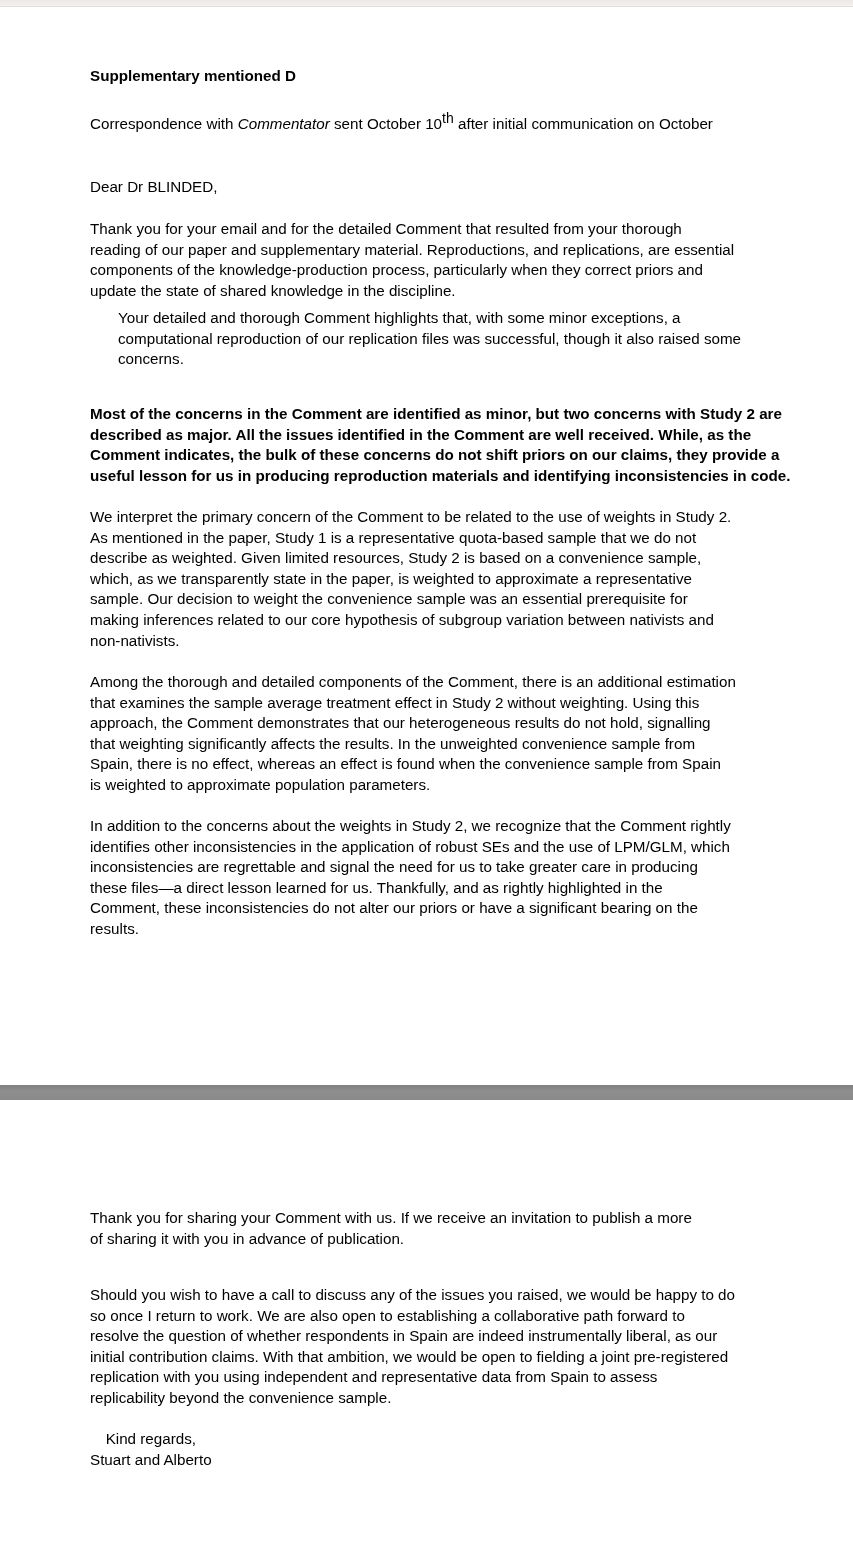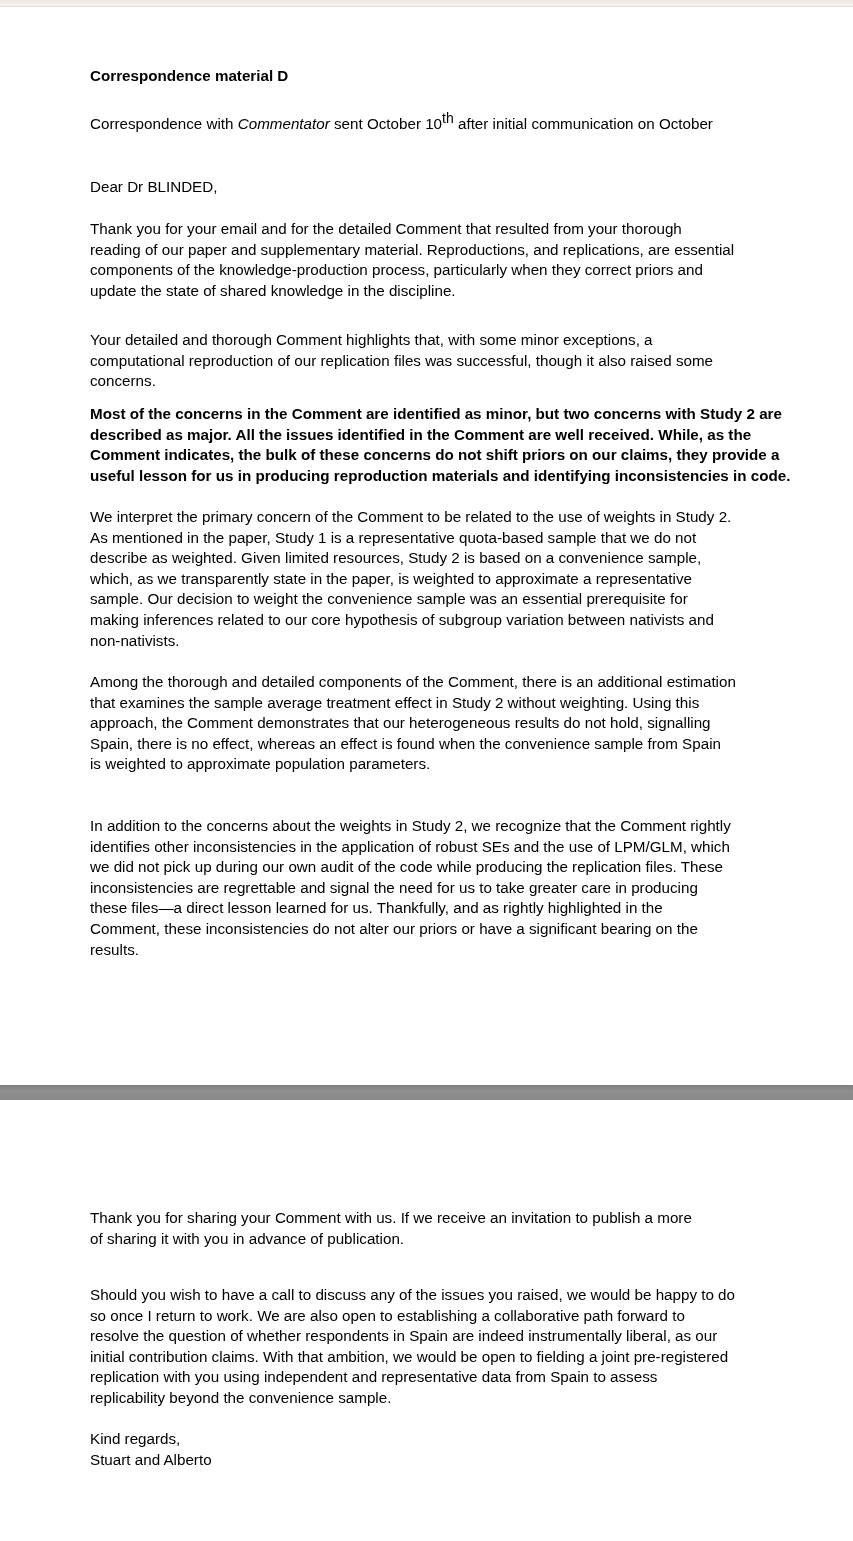--- a/index.html
+++ b/index.html
@@ -20,36 +20,36 @@
 </style>
 </head>
 <body>
 
 <div class="topbar"></div>
 
 <div class="page page1"></div>
 <div class="sep"></div>
 <div class="page page2"></div>
 
-<div class="txt title" style="top:66px;">Correspondence material D</div>
+<div class="txt title" style="top:66px;">Supplementary mentioned D</div>
 
 <div class="txt" style="top:114px;">
   <span class="line"><span>Correspondence with </span><i>Commentator</i><span> sent October 10</span><sup>th</sup><span> after initial communication on October</span></span>
 </div>
 
 <div class="txt" style="top:177px;">Dear Dr BLINDED,</div>
 
 <div class="txt" style="top:219px;">
   <span class="line">Thank you for your email and for the detailed Comment that resulted from your thorough</span>
   <span class="line">reading of our paper and supplementary material. Reproductions, and replications, are essential</span>
   <span class="line">components of the knowledge-production process, particularly when they correct priors and</span>
   <span class="line">update the state of shared knowledge in the discipline.</span>
 </div>
 
-<div class="txt" style="top:330px;">
+<div class="txt" style="top:308px;margin-left:28px;">
   <span class="line">Your detailed and thorough Comment highlights that, with some minor exceptions, a</span>
   <span class="line">computational reproduction of our replication files was successful, though it also raised some</span>
   <span class="line">concerns.</span>
 </div>
 
 <div class="txt" style="top:404px;font-weight:bold;">
   <span class="line">Most of the concerns in the Comment are identified as minor, but two concerns with Study 2 are</span>
   <span class="line">described as major. All the issues identified in the Comment are well received. While, as the</span>
   <span class="line">Comment indicates, the bulk of these concerns do not shift priors on our claims, they provide a</span>
   <span class="line">useful lesson for us in producing reproduction materials and identifying inconsistencies in code.</span>
@@ -62,44 +62,44 @@
   <span class="line">which, as we transparently state in the paper, is weighted to approximate a representative</span>
   <span class="line">sample. Our decision to weight the convenience sample was an essential prerequisite for</span>
   <span class="line">making inferences related to our core hypothesis of subgroup variation between nativists and</span>
   <span class="line">non-nativists.</span>
 </div>
 
 <div class="txt" style="top:672px;">
   <span class="line">Among the thorough and detailed components of the Comment, there is an additional estimation</span>
   <span class="line">that examines the sample average treatment effect in Study 2 without weighting. Using this</span>
   <span class="line">approach, the Comment demonstrates that our heterogeneous results do not hold, signalling</span>
+  <span class="line">that weighting significantly affects the results. In the unweighted convenience sample from</span>
   <span class="line">Spain, there is no effect, whereas an effect is found when the convenience sample from Spain</span>
   <span class="line">is weighted to approximate population parameters.</span>
 </div>
 
 <div class="txt" style="top:816px;">
   <span class="line">In addition to the concerns about the weights in Study 2, we recognize that the Comment rightly</span>
   <span class="line">identifies other inconsistencies in the application of robust SEs and the use of LPM/GLM, which</span>
-  <span class="line">we did not pick up during our own audit of the code while producing the replication files. These</span>
   <span class="line">inconsistencies are regrettable and signal the need for us to take greater care in producing</span>
   <span class="line">these files—a direct lesson learned for us. Thankfully, and as rightly highlighted in the</span>
   <span class="line">Comment, these inconsistencies do not alter our priors or have a significant bearing on the</span>
   <span class="line">results.</span>
 </div>
 
 <div class="txt" style="top:1208px;">
   <span class="line">Thank you for sharing your Comment with us. If we receive an invitation to publish a more</span>
   <span class="line">of sharing it with you in advance of publication.</span>
 </div>
 
 <div class="txt" style="top:1285px;">
   <span class="line">Should you wish to have a call to discuss any of the issues you raised, we would be happy to do</span>
   <span class="line">so once I return to work. We are also open to establishing a collaborative path forward to</span>
   <span class="line">resolve the question of whether respondents in Spain are indeed instrumentally liberal, as our</span>
   <span class="line">initial contribution claims. With that ambition, we would be open to fielding a joint pre-registered</span>
   <span class="line">replication with you using independent and representative data from Spain to assess</span>
   <span class="line">replicability beyond the convenience sample.</span>
 </div>
 
-<div class="txt" style="top:1429px;">
+<div class="txt" style="top:1429px;text-align:center;">
   <span class="line">Kind regards,</span>
   <span class="line">Stuart and Alberto</span>
 </div>
 
 </body></html>

